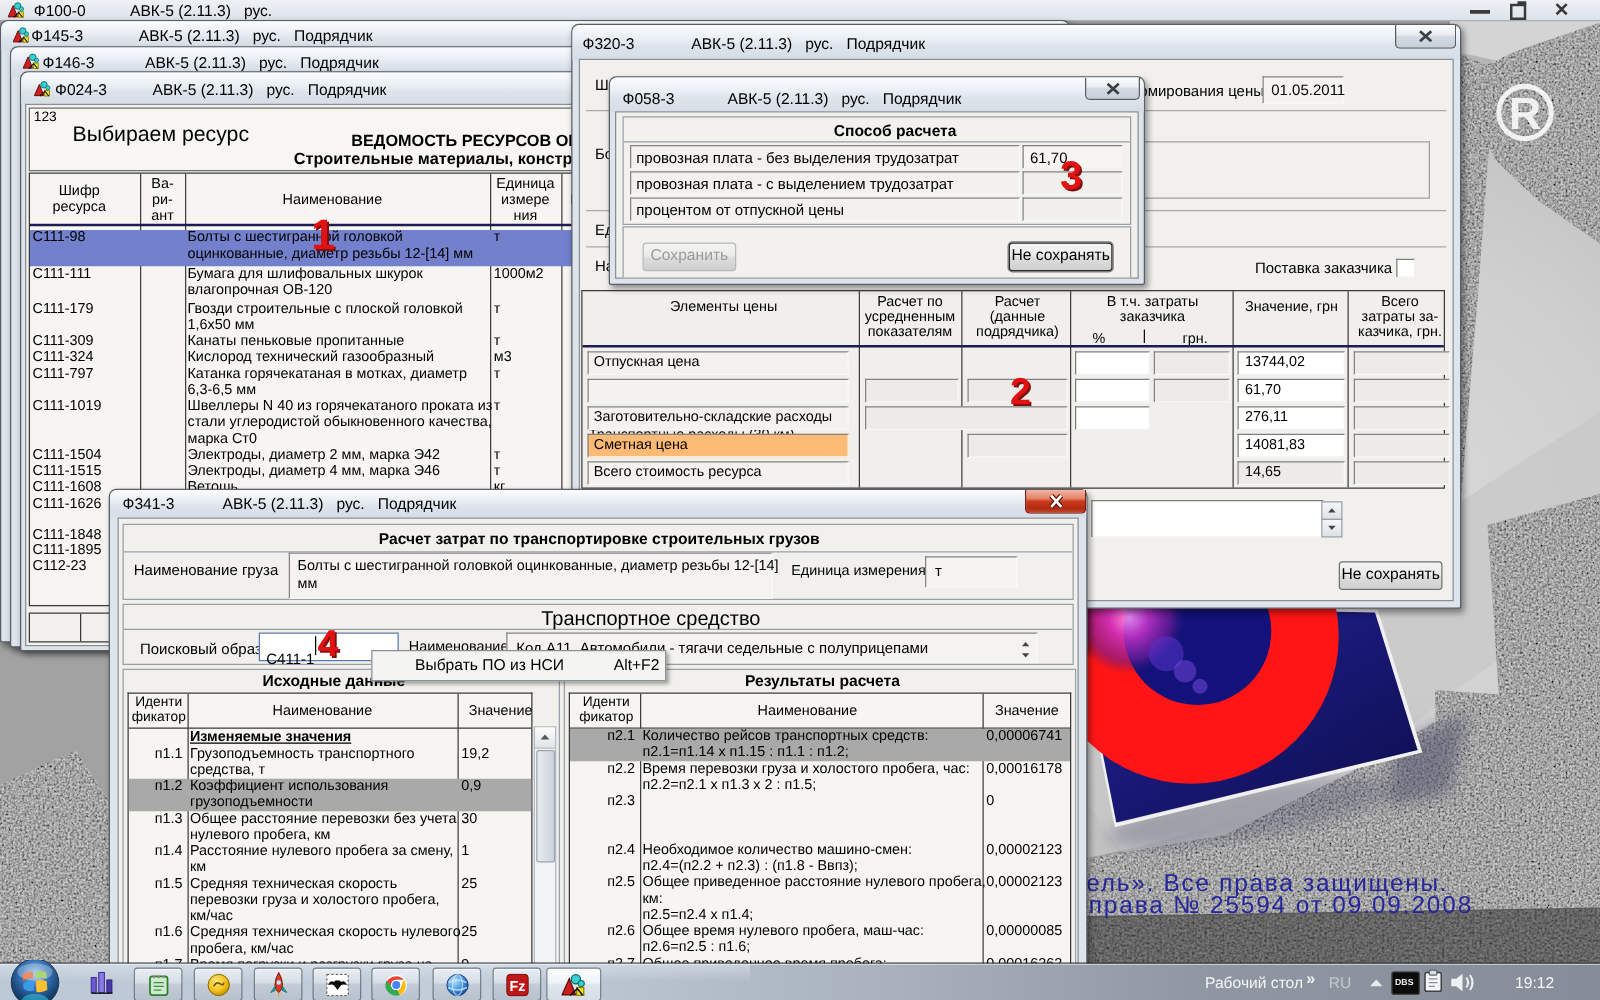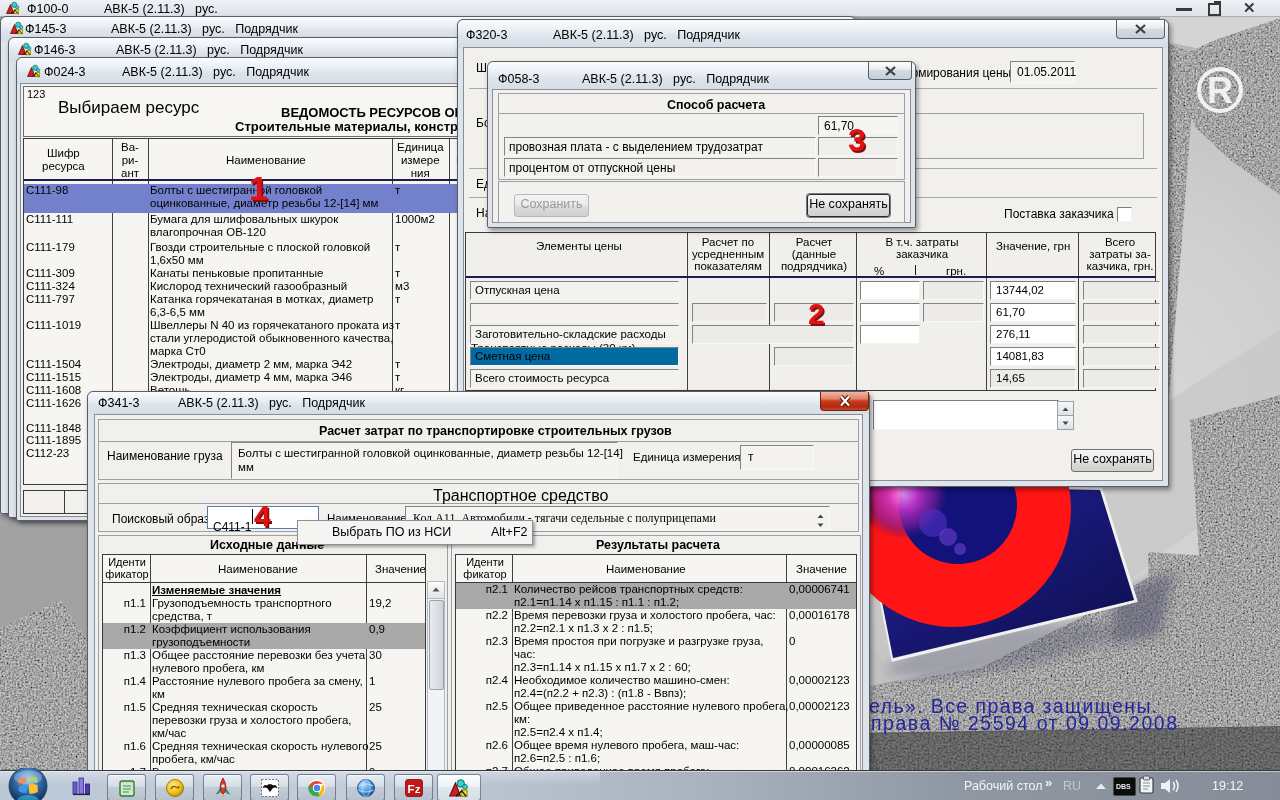--- a/index.html
+++ b/index.html
@@ -362,21 +362,21 @@
           <span class="lbl" style="left:4px;top:2px;">Заготовительно-складские расходы</span>
         </div>
       <div class="sunk" style="left:226px;top:2px;width:160px;height:17px;"></div>
       <div class="winp" style="left:394px;top:2px;width:58px;height:17px;"></div>
       <div class="winp" style="left:524px;top:2px;width:84px;height:17px;">
           <span class="lbl" style="left:5px;top:2px;">276,11</span>
         </div>
       <div class="sunk" style="left:617px;top:2px;width:75px;height:17px;"></div>
     </div>
     <div class="row" style="top:112px;height:22px;">
-      <div class="sunk" style="left:4px;top:2px;width:207px;height:17px;background:#0369a1;">
+      <div class="sunk" style="left:4px;top:2px;width:207px;height:17px;background:#fdba74;">
           <span class="lbl" style="left:4px;top:2px;">Сметная цена</span>
         </div>
       <div class="sunk" style="left:308px;top:2px;width:78px;height:17px;"></div>
       <div class="winp" style="left:524px;top:2px;width:84px;height:17px;">
           <span class="lbl" style="left:5px;top:2px;">14081,83</span>
         </div>
       <div class="sunk" style="left:617px;top:2px;width:75px;height:17px;"></div>
     </div>
     <div class="row" style="top:134px;height:22px;">
       <div class="sunk" style="left:4px;top:2px;width:207px;height:17px;background:#f3f2ef;">
@@ -407,20 +407,23 @@
   </div>
   <div class="xbtn" style="left:380px;top:0px;width:42px;height:17px;">
     <svg width="11" height="10" style="margin-top:4px" viewBox="0 0 11 10">
         <path d="M1,1 L10,9 M10,1 L1,9" stroke="#3c4044" stroke-width="2.2"></path>
       </svg>
   </div>
   <div class="body" style="left:4px;top:27px;right:4px;bottom:4px;"></div>
   <div class="panel" style="left:10px;top:31px;width:405px;height:85px;background:#f2f1ee;">
     <span class="lbl b" style="left:168px;top:4px;font-size:12.5px;">Способ расчета</span>
     <div class="abs" style="left:0;top:19px;width:405px;height:1px;background:#9aa0a6;"></div>
+    <div class="sunk" style="left:5px;top:22px;width:310px;height:17px;background:#f2f1ee;">
+        <span class="lbl" style="left:4px;top:2px;font-size:12px;">провозная плата - без выделения трудозатрат</span>
+      </div>
     <div class="winp" style="left:319px;top:22px;width:78px;height:17px;background:#f6f5f2;">
         <span class="lbl" style="left:5px;top:2px;font-size:12px;">61,70</span>
       </div>
     <div class="sunk" style="left:5px;top:43px;width:310px;height:17px;background:#f2f1ee;">
         <span class="lbl" style="left:4px;top:2px;font-size:12px;">провозная плата - с выделением трудозатрат</span>
       </div>
     <div class="sunk" style="left:319px;top:43px;width:78px;height:17px;background:#f0efec;"></div>
     <div class="sunk" style="left:5px;top:64px;width:310px;height:17px;background:#f2f1ee;">
         <span class="lbl" style="left:4px;top:2px;font-size:12px;">процентом от отпускной цены</span>
       </div>
@@ -442,42 +445,42 @@
        background:linear-gradient(#f2b5a2,#e08468 38%,#cc3a1a 50%,#b02a10 82%,#c4492c);text-align:center;">
     <svg width="14" height="12" style="margin-top:3px" viewBox="0 0 14 12">
         <path d="M3,1.5 L11,10.5 M11,1.5 L3,10.5" stroke="#58150a" stroke-width="4.2"></path>
         <path d="M3,1.5 L11,10.5 M11,1.5 L3,10.5" stroke="#ffffff" stroke-width="2.1"></path>
       </svg>
   </div>
   <div class="body" style="left:6px;top:22px;width:767px;height:383px;"></div>
 
   <div class="abs" style="left:10px;top:27px;width:759px;height:59px;border:1px solid #9aa0a6;">
     <div class="abs" style="left:0;top:0;width:759px;height:21px;border-bottom:1px solid #9aa0a6;"></div>
-    <span class="lbl b" style="left:220px;top:4px;font-size:12.5px;">Расчет затрат по транспортировке строительных грузов</span>
+    <span class="lbl b" style="left:204px;top:4px;font-size:12.5px;">Расчет затрат по транспортировке строительных грузов</span>
   </div>
   <span class="lbl" style="left:19px;top:57px;font-size:12px;">Наименование груза</span>
   <div class="sunk" style="left:143px;top:50px;width:385px;height:35px;background:#f4f3f0;">
     <span class="lbl" style="left:6px;top:3px;font-size:11.5px;line-height:14px;">Болты с шестигранной головкой оцинкованные, диаметр резьбы 12-[14]<br>мм</span>
   </div>
   <span class="lbl" style="left:545px;top:59px;font-size:11.5px;">Единица измерения</span>
   <div class="sunk" style="left:652px;top:53px;width:72px;height:23px;background:#f4f3f0;">
     <span class="lbl" style="left:7px;top:4px;font-size:12px;">т</span>
   </div>
 
   <div class="abs" style="left:10px;top:91px;width:759px;height:47px;border:1px solid #9aa0a6;">
     <div class="abs" style="left:0;top:0;width:759px;height:19px;border-bottom:1px solid #9aa0a6;"></div>
     <span class="lbl" style="left:334px;top:3px;font-size:16px;">Транспортное средство</span>
   </div>
   <span class="lbl" style="left:24px;top:120px;font-size:12px;">Поисковый образ</span>
   <div class="winp" style="left:119px;top:114px;width:110px;height:21px;border-color:#5a7ab0;">
     <span class="lbl" style="left:5px;top:13px;font-size:12px;">С411-1</span>
     <div class="abs" style="left:44px;top:2px;width:1px;height:15px;background:#000;"></div>
   </div>
   <span class="lbl" style="left:239px;top:120px;font-size:11.5px;">Наименование</span>
-  <div class="sunk" style="left:317px;top:114px;width:423px;height:22px;background:#f4f3f0;font-family:Liberation Serif, serif;">
+  <div class="sunk" style="left:317px;top:114px;width:423px;height:22px;background:#f4f3f0;">
     <span class="lbl" style="left:7px;top:4px;font-size:12px;">Код А11  Автомобили - тягачи седельные с полуприцепами</span>
     <div class="abs" style="right:2px;top:2px;width:14px;height:8px;text-align:center;"><svg width="7" height="5" viewBox="0 0 7 5">
           <path d="M0.5,4 L3.5,0.5 L6.5,4 Z" fill="#444"></path>
         </svg></div>
     <div class="abs" style="right:2px;top:11px;width:14px;height:8px;text-align:center;"><svg width="7" height="5" viewBox="0 0 7 5">
           <path d="M0.5,0.5 L3.5,4 L6.5,0.5 Z" fill="#444"></path>
         </svg></div>
   </div>
   <span class="red" style="left:166px;top:107px;font-size:30px;">4</span>
 
@@ -556,21 +559,20 @@
           <span style="left:58px;">Количество рейсов транспортных средств:<br>п2.1=п1.14 х п1.15 : п1.1 : п1.2;</span>
           <span style="left:333px;">0,00006741</span>
         </div>
       <div class="row" style="top:26px;height:26px;">
           <span style="left:0;width:52px;text-align:right;">п2.2</span>
           <span style="left:58px;">Время перевозки груза и холостого пробега, час:<br>п2.2=п2.1 х п1.3 х 2 : п1.5;</span>
           <span style="left:333px;">0,00016178</span>
         </div>
       <div class="row" style="top:52px;height:39px;">
           <span style="left:0;width:52px;text-align:right;">п2.3</span>
-          <span style="left:58px;">Время простоя при погрузке и разгрузке груза,<br>час:<br>п2.3=п1.14 х п1.15 х п1.7 х 2 : 60;</span>
           <span style="left:333px;">0</span>
         </div>
       <div class="row" style="top:91px;height:26px;">
           <span style="left:0;width:52px;text-align:right;">п2.4</span>
           <span style="left:58px;">Необходимое количество машино-смен:<br>п2.4=(п2.2 + п2.3) : (п1.8 - Ввпз);</span>
           <span style="left:333px;">0,00002123</span>
         </div>
       <div class="row" style="top:117px;height:39px;">
           <span style="left:0;width:52px;text-align:right;">п2.5</span>
           <span style="left:58px;">Общее приведенное расстояние нулевого пробега,<br>км:<br>п2.5=п2.4 х п1.4;</span>

